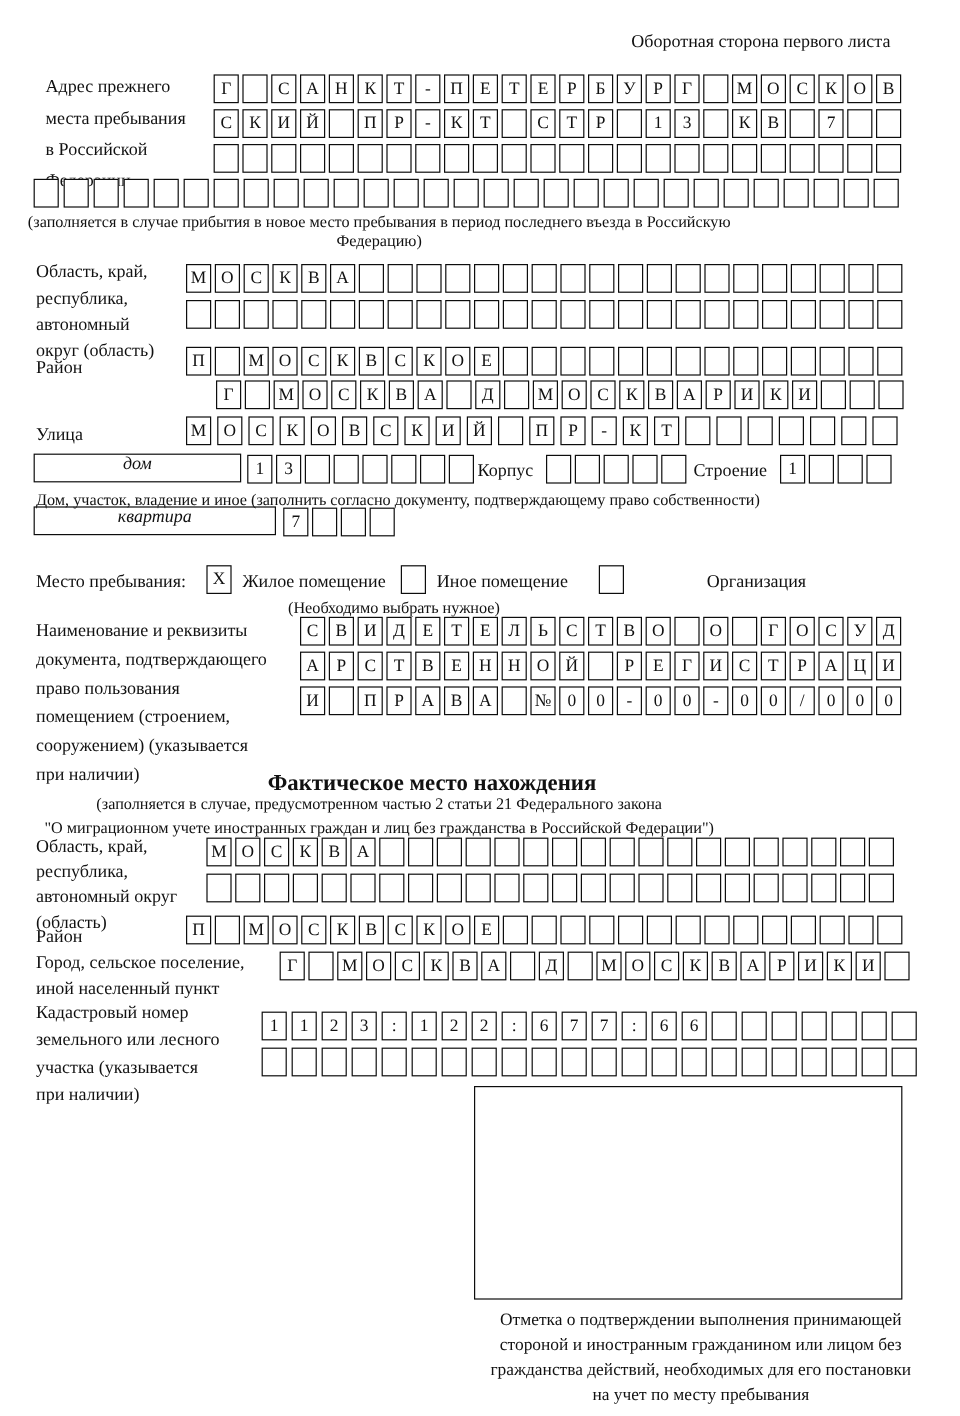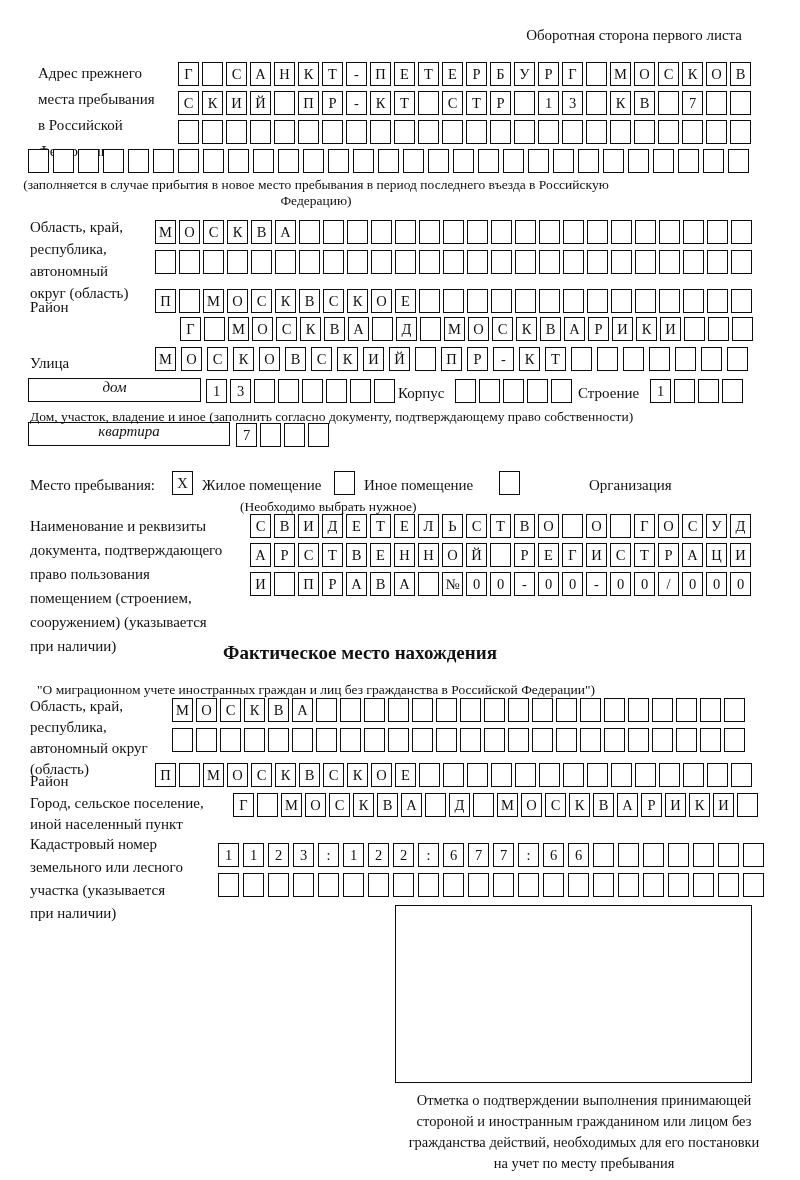--- a/index.html
+++ b/index.html
@@ -417,20 +417,21 @@
       <span class="cell">-</span>
       <span class="cell">0</span>
       <span class="cell">0</span>
       <span class="cell">/</span>
       <span class="cell">0</span>
       <span class="cell">0</span>
       <span class="cell">0</span>
     </div>
 
   <div class="abs bold center fullw" style="top:642px;font-size:19px;margin-left:44px;">Фактическое место нахождения</div>
+  <div class="abs small center fullw" style="top:662px;">(заполняется в случае, предусмотренном частью 2 статьи 21 Федерального закона</div>
   <div class="abs small center fullw" style="top:682px;">"О миграционном учете иностранных граждан и лиц без гражданства в Российской Федерации")</div>
 
   <div class="abs lbl" style="left:30px;top:696px;line-height:21px;">Область, край,
 республика,
 автономный округ
 (область)</div>
   <div class="abs cellrow" style="left:172px;top:698px;">
       <span class="cell">М</span>
       <span class="cell">О</span>
       <span class="cell">С</span>

